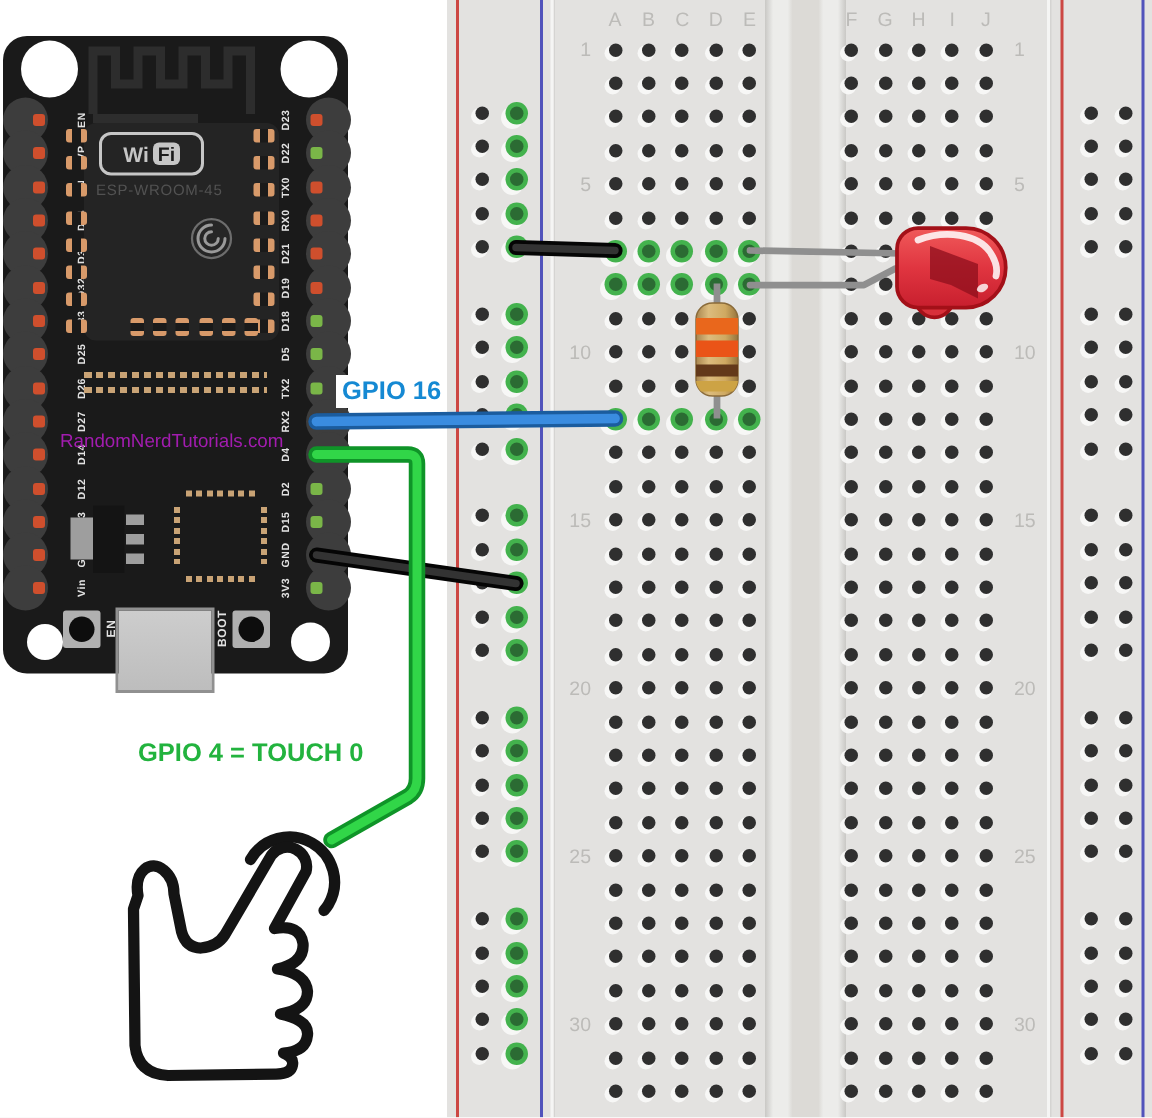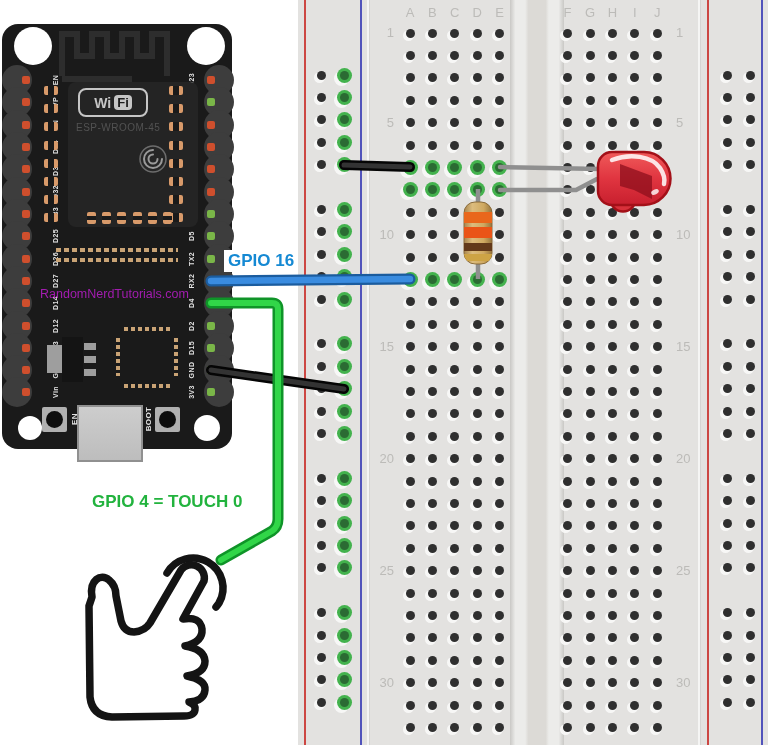--- a/index.html
+++ b/index.html
@@ -23,21 +23,21 @@
   
   #esp32{position:absolute;left:0;top:0;width:260px;height:470px;z-index:2;}
   #board-body{position:absolute;left:2px;top:24px;width:230px;height:425px;background:#1a1a1a;border-radius:16px;}
   .mount{position:absolute;background:#fff;border-radius:50%;}
   .scallop{position:absolute;width:30px;height:30px;border-radius:50%;background:#3d3d3d;}
   .pinpad{position:absolute;width:8px;height:8px;border-radius:2px;}
   .pinpad.red{background:#cf4f2d;}
   .pinpad.green{background:#7ab648;}
   .pinlab{position:absolute;transform:translate(-50%,-50%) rotate(-90deg);white-space:nowrap;
           font-size:7px;font-weight:bold;color:#e2e2e2;letter-spacing:.4px;}
-  #module{position:absolute;left:68px;top:82px;width:130px;height:145px;background:#242424;border-radius:8px;}
+  #module{position:absolute;left:56px;top:82px;width:130px;height:145px;background:#242424;border-radius:8px;}
   #wifi-logo{position:absolute;left:10px;top:6px;width:66px;height:25px;border:2.5px solid #c6c6c6;
              border-radius:8px;display:flex;align-items:center;justify-content:center;gap:3px;
              color:#c6c6c6;font-weight:bold;font-size:14px;}
   #wifi-fi{background:#c6c6c6;color:#1c1c1c;border-radius:4px;padding:0 3px;font-size:13px;}
   #module-name{position:absolute;left:8px;top:40px;font-size:10px;color:#525252;letter-spacing:.5px;}
   .modpad{position:absolute;background:linear-gradient(90deg,#d89a6a 30%,#1a1a1a 30% 70%,#d89a6a 70%);
           width:14px;height:9px;border-radius:2px;}
   .modpad.b{background:linear-gradient(180deg,#d89a6a 30%,#1a1a1a 30% 70%,#d89a6a 70%);width:9px;height:12px;}
   .dashrow{position:absolute;height:4px;width:122px;left:56px;
            background:repeating-linear-gradient(90deg,#c9a375 0 5px,transparent 5px 8px);}

